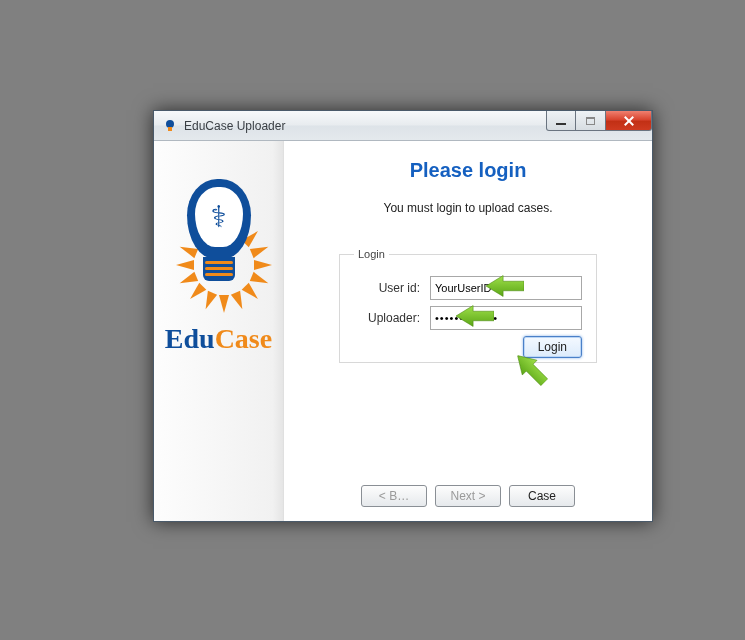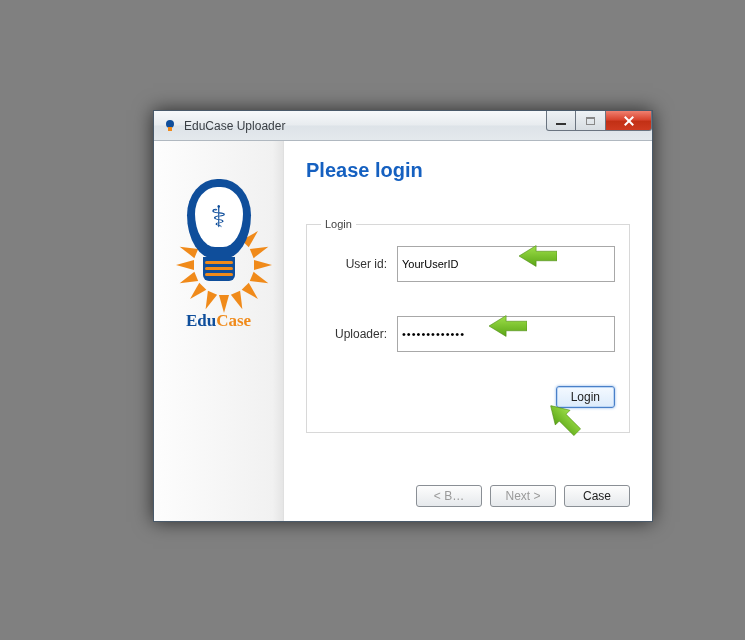--- a/index.html
+++ b/index.html
@@ -95,40 +95,40 @@
 }
 .caduceus{color:#0f4e9b;font-size:30px;line-height:1}
 .bulb-neck{
   position:absolute;left:30px;top:92px;width:32px;height:24px;background:#0f4e9b;
   border-radius:0 0 6px 6px;
 }
 .bulb-thread{
   position:absolute;left:32px;width:28px;height:3px;background:#f08a1a;border-radius:2px;
 }
 .brand{
-  font-family:Georgia,serif;font-weight:bold;font-size:17px;margin-top:8px;
+  font-family:Georgia,serif;font-weight:bold;font-size:28px;margin-top:20px;
 }
 .brand .edu{color:#0f4e9b}.brand .case{color:#f08a1a}
 
 .main {
   flex:1; padding:18px 22px 14px 22px; background:#fff;
-  display:flex; flex-direction:column;
+  display:flex; flex-direction:column;align-items:center;
 }
 h1.heading{ color:#1560c0; font-size:20px; font-weight:bold; margin-bottom:18px; }
 .intro p{ font-size:12px; color:#222; margin-bottom:14px; line-height:1.35; }
 
 fieldset.login-box{
-  border:1px solid #d8d8d8; padding:16px 14px 24px 14px; margin-top:18px;
+  border:1px solid #d8d8d8; padding:16px 14px 4px 14px; margin-top:18px;
   position:relative;
 }
 fieldset.login-box legend{ padding:0 4px; color:#444; font-size:11px; }
-.form-row{ display:flex; align-items:center; margin-bottom:34px; position:relative; }
+.form-row{ display:flex; align-items:center; margin-bottom:6px; position:relative; }
 .form-label{ width:76px; text-align:right; padding-right:10px; color:#333; font-size:12px; }
 .form-input{
-  flex:1; height:36px; border:1px solid #a8a8a8; padding:1px 4px;
+  flex:1; height:24px; border:1px solid #a8a8a8; padding:1px 4px;
   font-size:11px; font-family:inherit;
 }
 .form-input[type=password]{letter-spacing:1px;}
 .login-actions{ text-align:right; position:relative; }
 .btn{
   height:22px; padding:0 14px; font-size:12px;
   border:1px solid #8a8f95; background:linear-gradient(to bottom,#fdfdfd,#e6e9ec);
   border-radius:3px; color:#222; cursor:pointer;
 }
 .btn.primary{ border:1px solid #4a80c8; background:linear-gradient(to bottom,#f4f9ff,#dcebfb); box-shadow:0 0 0 1px #bcd6f5 inset,0 0 3px #8ab4e8; }
@@ -202,20 +202,21 @@
         <div class="bulb-thread" style="top:108px"></div>
       </div>
       <div class="brand">
         <span class="edu">Edu</span><span class="case">Case</span>
       </div>
     </div>
 
     <div class="main">
       <h1 class="heading">Please login</h1>
       <div class="intro">
+        <p>You must login to upload cases.</p>
       </div>
 
       <fieldset class="login-box">
         <legend>Login</legend>
 
         <div class="form-row">
           <label class="form-label">User id:</label>
           <input class="form-input" type="text" value="YourUserID" style="">
           <div class="arrow" style="right:58px;top:-1px">
             <svg viewBox="0 0 40 22">

